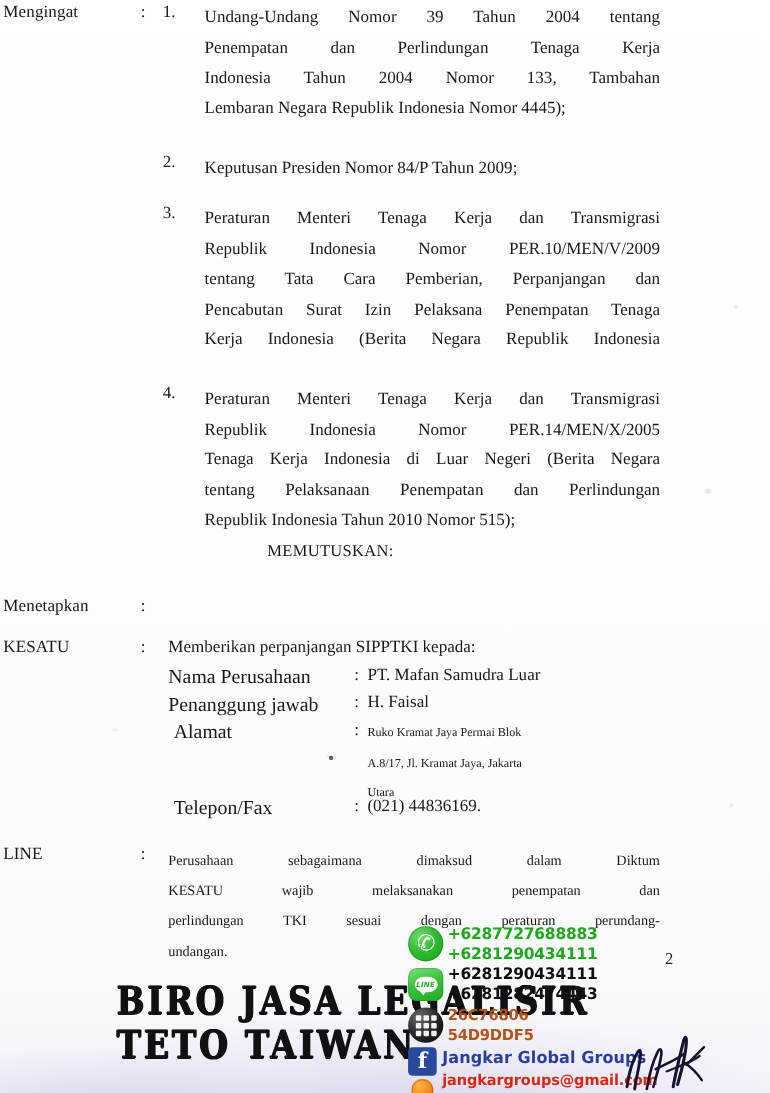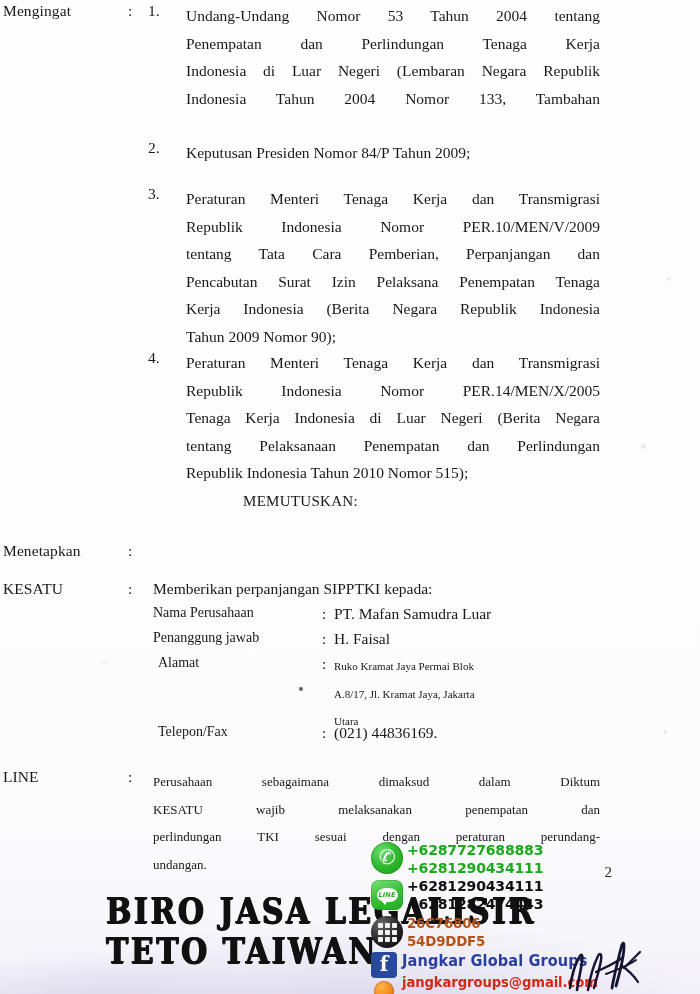--- a/index.html
+++ b/index.html
@@ -90,21 +90,21 @@
     white-space: normal;
   }
   .memutuskan-wrap {
     position: absolute;
     left: 243px;
     font-size: 15px;
     letter-spacing: .3px;
   }
   .kv-key {
     position: absolute;
-    font-size: 14px;
+    font-size: 18px;
     white-space: nowrap;
   }
   .kv-colon {
     position: absolute;
     left: 322px;
     font-size: 15.5px;
   }
   .kv-val {
     position: absolute;
     left: 334px;
@@ -275,43 +275,42 @@
   <div class="speck" style="left:101px;top:662px;width:7px;height:3px;opacity:.35;"></div>
 
   <div class="row" style="top:2px;">
     <span class="label">Mengingat</span>
     <span class="colon">:</span>
   </div>
 
   <div class="row" style="top:2px;">
     <span class="num">1.</span>
     <div class="para">
-      <span class="jline">Undang-Undang Nomor 53 Tahun 2004 tentang</span>
+      <span class="jline">Undang-Undang Nomor 39 Tahun 2004 tentang</span>
       <span class="jline">Penempatan dan Perlindungan Tenaga Kerja</span>
-      <span class="jline">Indonesia di Luar Negeri (Lembaran Negara Republik</span>
       <span class="jline">Indonesia Tahun 2004 Nomor 133, Tambahan</span>
+      <span class="jline natural">Lembaran Negara Republik Indonesia Nomor 4445);</span>
     </div>
   </div>
 
   <div class="row" style="top:139px;">
     <span class="num">2.</span>
     <div class="para">
       <span class="jline natural">Keputusan Presiden Nomor 84/P Tahun 2009;</span>
     </div>
   </div>
 
   <div class="row" style="top:185px;">
     <span class="num">3.</span>
     <div class="para">
       <span class="jline">Peraturan Menteri Tenaga Kerja dan Transmigrasi</span>
       <span class="jline">Republik Indonesia Nomor PER.10/MEN/V/2009</span>
       <span class="jline">tentang Tata Cara Pemberian, Perpanjangan dan</span>
       <span class="jline">Pencabutan Surat Izin Pelaksana Penempatan Tenaga</span>
       <span class="jline">Kerja Indonesia (Berita Negara Republik Indonesia</span>
-      <span class="jline natural">Tahun 2009 Nomor 90);</span>
     </div>
   </div>
 
   <div class="row" style="top:349px;">
     <span class="num">4.</span>
     <div class="para">
       <span class="jline">Peraturan Menteri Tenaga Kerja dan Transmigrasi</span>
       <span class="jline">Republik Indonesia Nomor PER.14/MEN/X/2005</span>
       <span class="jline">Tenaga Kerja  Indonesia di Luar Negeri (Berita Negara</span>
       <span class="jline">tentang Pelaksanaan Penempatan dan Perlindungan</span>

